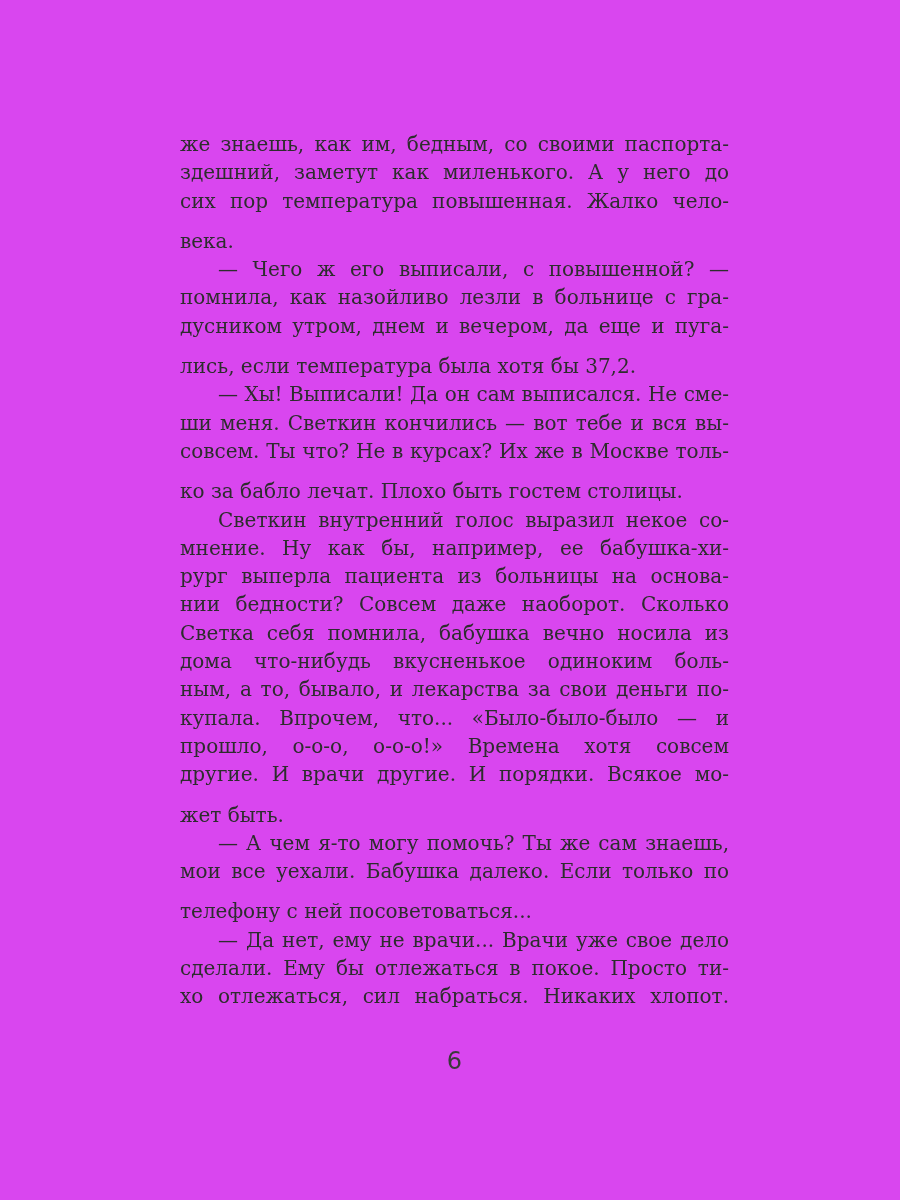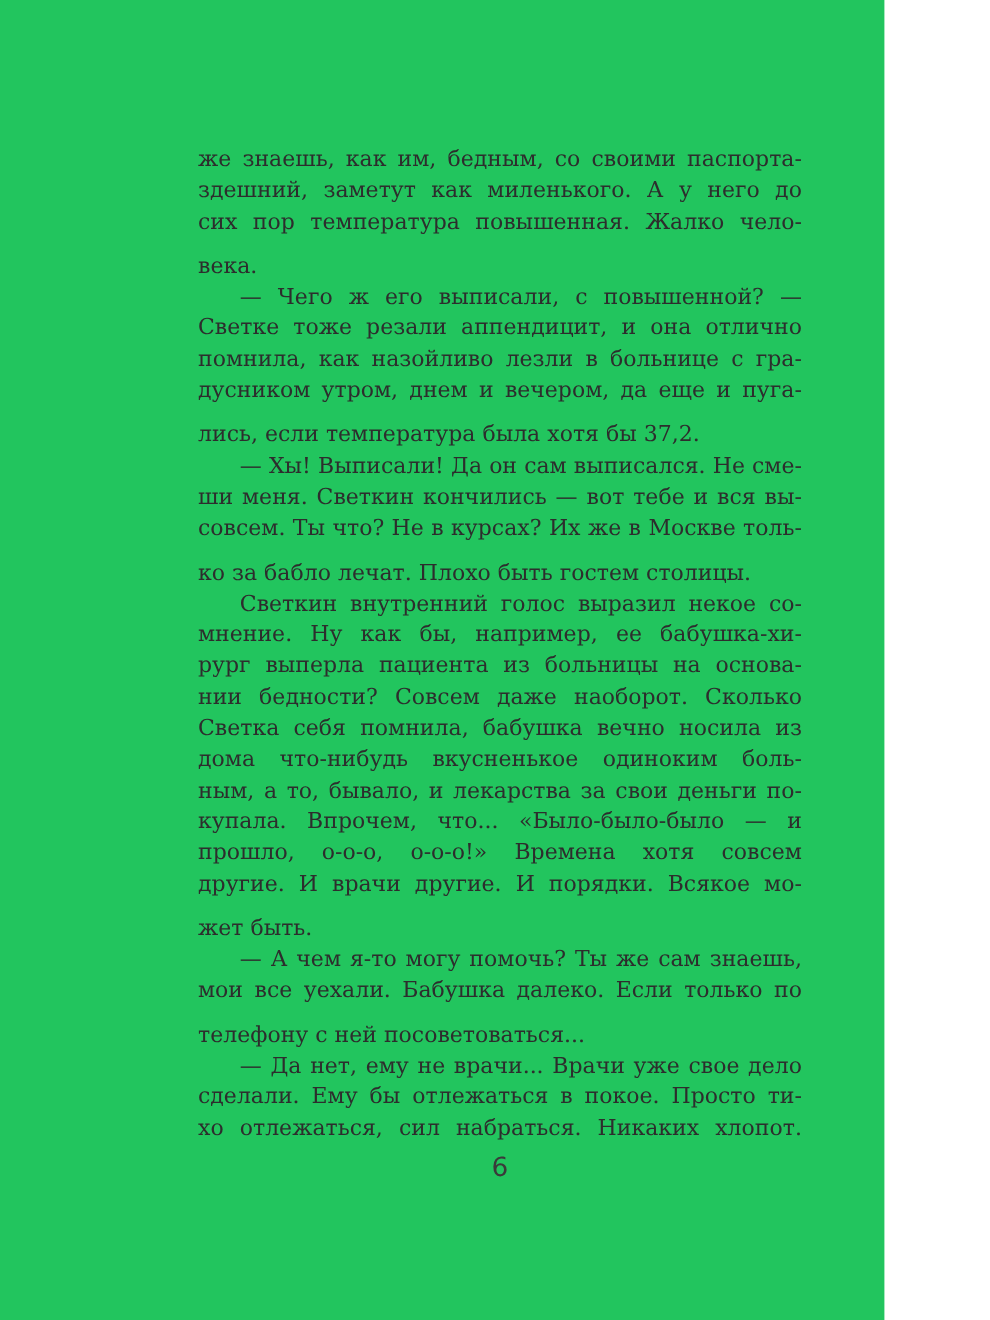--- a/index.html
+++ b/index.html
@@ -2,23 +2,23 @@
 <html><head>
 <meta charset="utf-8">
 <style>
   html, body {
     margin: 0;
     padding: 0;
     background: #ffffff;
   }
   .page {
     position: relative;
-    width: 804px;
+    width: 900px;
     height: 1200px;
-    background: #22c55e;
+    background: #d946ef;
     overflow: hidden;
   }
   .text-block {
     position: absolute;
     left: 180px;
     top: 130px;
     width: 549px;
     font-family: "DejaVu Serif", "Liberation Serif", serif;
     font-size: 20px;
     line-height: 28.3px;
@@ -61,21 +61,20 @@
 
     <div class="paragraph">
       <div class="line">же знаешь, как им, бедным, со своими паспорта-</div>
       <div class="line">здешний, заметут как миленького. А у него до</div>
       <div class="line">сих пор температура повышенная. Жалко чело-</div>
       <div class="line last">века.</div>
     </div>
 
     <div class="paragraph">
       <div class="line indent">— Чего ж его выписали, с повышенной? —</div>
-      <div class="line">Светке тоже резали аппендицит, и она отлично</div>
       <div class="line">помнила, как назойливо лезли в больнице с гра-</div>
       <div class="line">дусником утром, днем и вечером, да еще и пуга-</div>
       <div class="line last">лись, если температура была хотя бы 37,2.</div>
     </div>
 
     <div class="paragraph">
       <div class="line indent">— Хы! Выписали! Да он сам выписался. Не сме-</div>
       <div class="line">ши меня. Светкин кончились — вот тебе и вся вы-</div>
       <div class="line">совсем. Ты что? Не в курсах? Их же в Москве толь-</div>
       <div class="line last">ко за бабло лечат. Плохо быть гостем столицы.</div>

